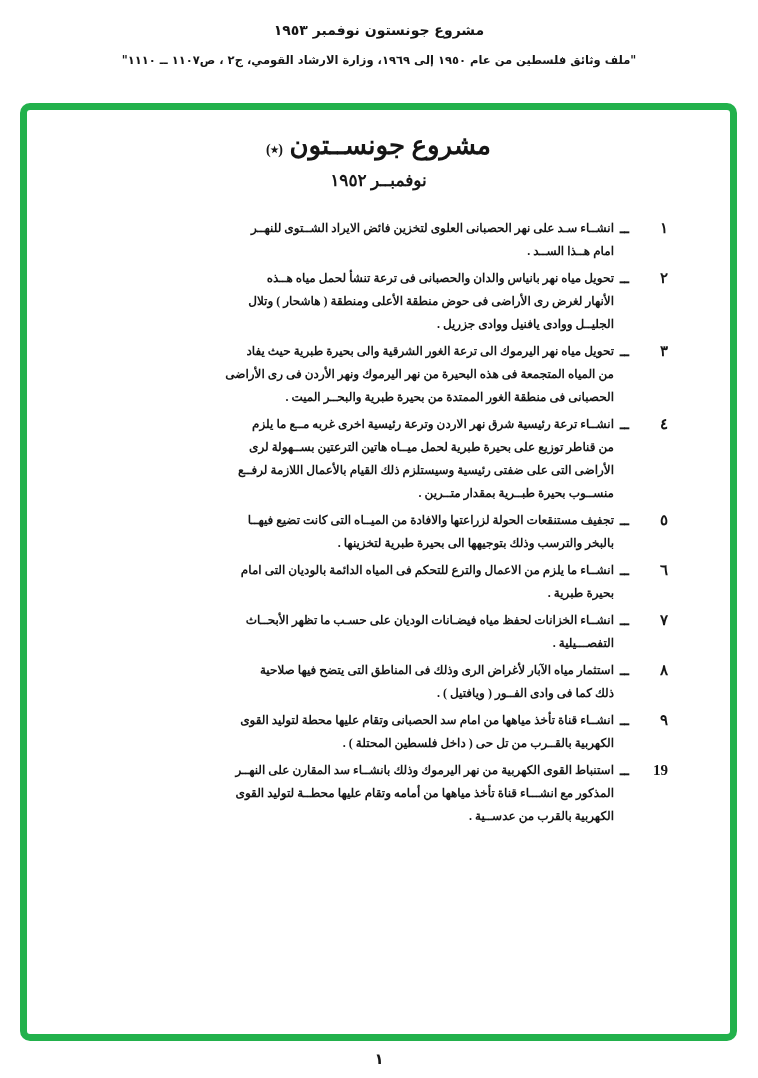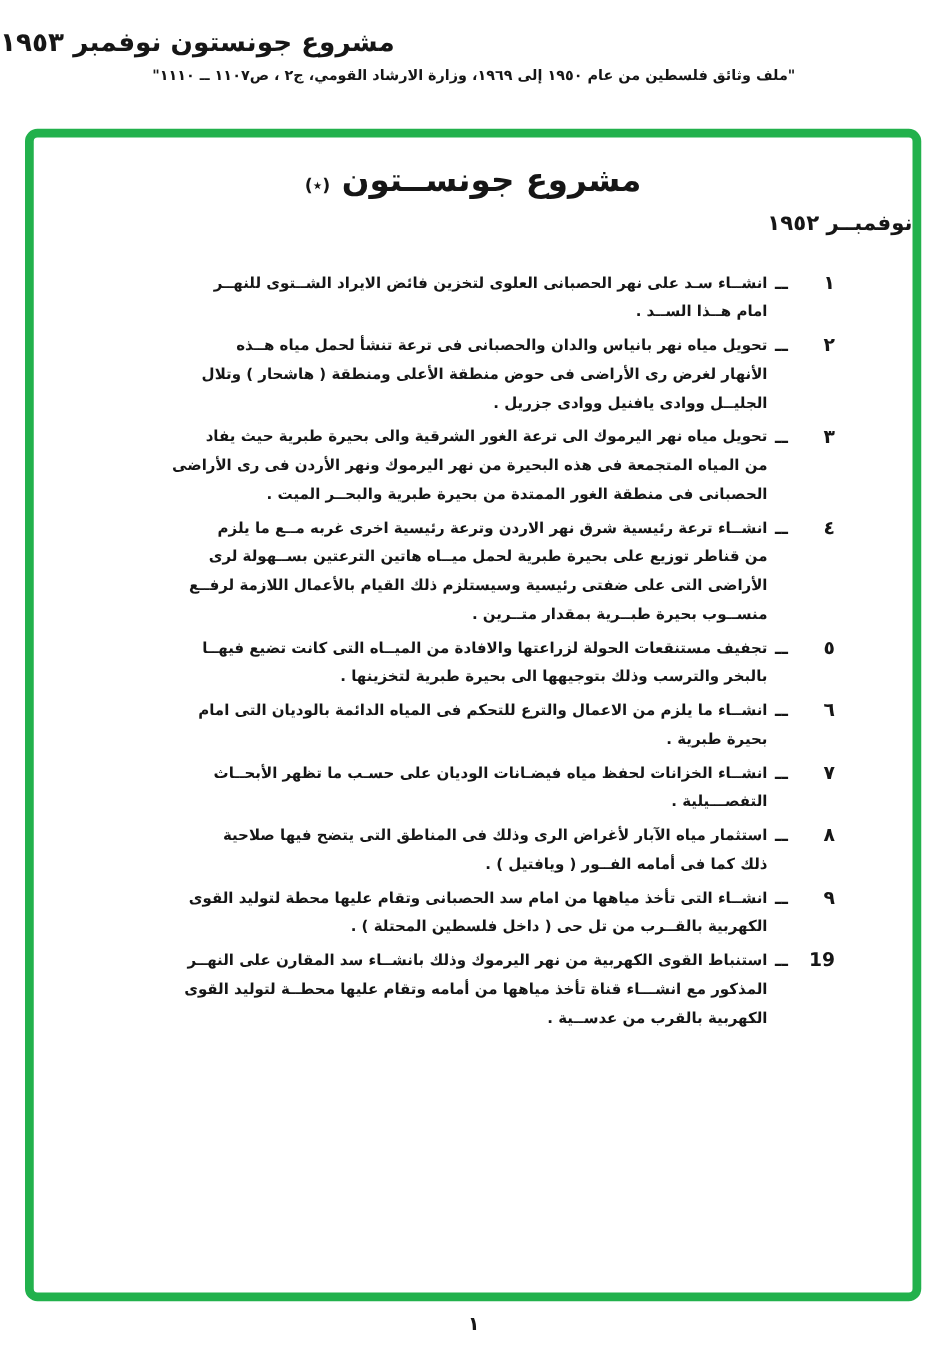--- a/index.html
+++ b/index.html
@@ -16,54 +16,55 @@
     font-weight: bold;
     color: #161616;
     direction: rtl;
     overflow: hidden;
   }
   .header-title {
     position: absolute;
     top: 22px;
     left: 0;
     right: 0;
-    text-align: left;
-    font-size: 21px;
+    text-align: center;
+    font-size: 14px;
   }
   .header-source {
     position: absolute;
     top: 53px;
     left: 0;
     right: 0;
     text-align: center;
     font-size: 11.5px;
   }
   .frame {
     position: absolute;
     left: 20px;
     top: 103px;
     width: 703px;
     height: 924px;
     border: 7px solid #22b14c;
     border-radius: 10px;
     background: #ffffff;
+    font-family: Liberation Serif, serif;
   }
   .doc-title {
     margin-top: 20px;
     text-align: center;
     font-size: 26px;
     letter-spacing: 1px;
   }
   .doc-title .marker {
     font-size: 14px;
     letter-spacing: 0;
   }
   .doc-subtitle {
     margin-top: 9px;
-    text-align: right;
+    text-align: center;
     font-size: 17px;
   }
   .list {
     margin: 26px 62px 0 48px;
   }
   .item {
     display: flex;
     margin-bottom: 4px;
   }
   .item-marker {
@@ -176,29 +177,29 @@
         <div class="item-text">انشــاء الخزانات لحفظ مياه فيضـانات الوديان على حسـب ما تظهر الأبحــاث
 التفصـــيلية .</div>
       </div>
 
       <div class="item">
         <div class="item-marker">
           <span>٨</span>
           <span>ــ</span>
         </div>
         <div class="item-text">استثمار مياه الآبار لأغراض الرى وذلك فى المناطق التى يتضح فيها صلاحية
-ذلك كما فى أمامه الفــور ( ويافتيل ) .</div>
+ذلك كما فى وادى الفــور ( ويافتيل ) .</div>
       </div>
 
       <div class="item">
         <div class="item-marker">
           <span>٩</span>
           <span>ــ</span>
         </div>
-        <div class="item-text">انشــاء التى تأخذ مياهها من امام سد الحصبانى وتقام عليها محطة لتوليد القوى
+        <div class="item-text">انشــاء قناة تأخذ مياهها من امام سد الحصبانى وتقام عليها محطة لتوليد القوى
 الكهربية بالقــرب من تل حى ( داخل فلسطين المحتلة ) .</div>
       </div>
 
       <div class="item">
         <div class="item-marker">
           <span>19</span>
           <span>ــ</span>
         </div>
         <div class="item-text">استنباط القوى الكهربية من نهر اليرموك وذلك بانشــاء سد المقارن على النهــر
 المذكور مع انشـــاء قناة تأخذ مياهها من أمامه وتقام عليها محطــة لتوليد القوى

